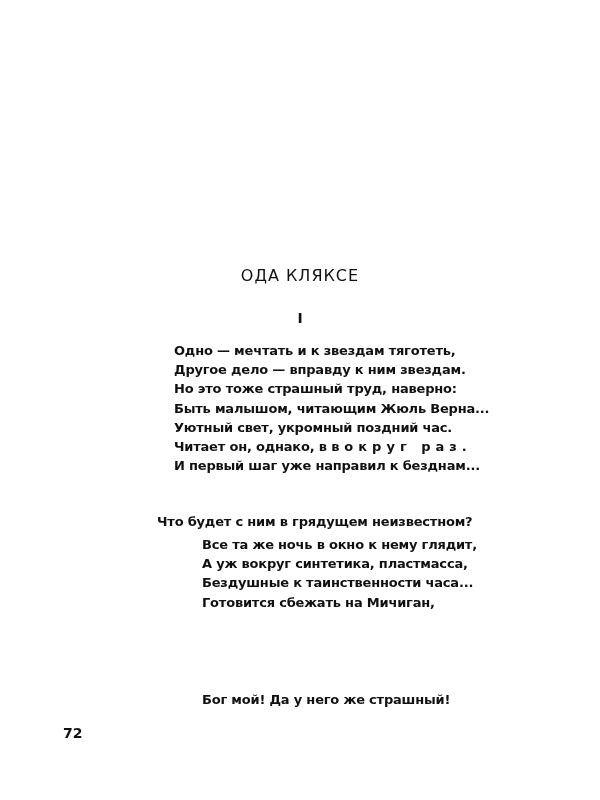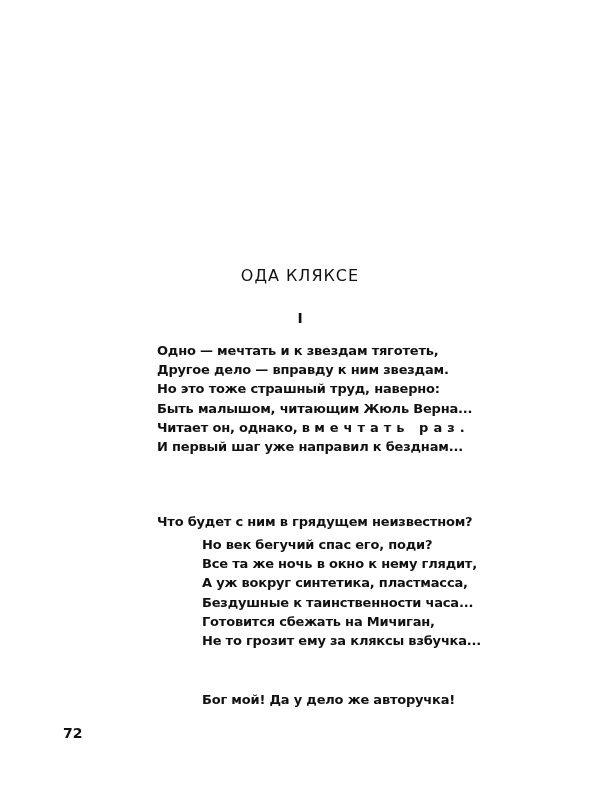--- a/index.html
+++ b/index.html
@@ -14,53 +14,52 @@
     .section-num {
       position: absolute; top: 310px; left: 0; width: 600px; text-align: center;
       font-size: 14px; font-weight: bold;
     }
     .stanza { position: absolute; }
     .line {
       font-size: 13px; font-weight: bold; line-height: 19.2px; white-space: nowrap;
       letter-spacing: -0.2px;
     }
     .spaced { letter-spacing: 5px; }
-    #st1 { top: 341px; left: 157px; }
+    #st1 { top: 341px; left: 174px; }
     #st2 { top: 512px; left: 157px; }
     #st3 { top: 535px; left: 202px; }
     #st4 { top: 690px; left: 202px; }
     .page-num {
       position: absolute; top: 725px; left: 63px; font-size: 14px; font-weight: bold;
     }
   </style>
 </head>
 <body>
 
 <div class="title">ОДА КЛЯКСЕ</div>
 <div class="section-num">I</div>
 
 <div class="stanza" id="st1">
   <div class="line">Одно — мечтать и к звездам тяготеть,</div>
   <div class="line">Другое дело — вправду к ним звездам.</div>
   <div class="line">Но это тоже страшный труд, наверно:</div>
   <div class="line">Быть малышом, читающим Жюль Верна...</div>
-  <div class="line"><span style="white-space:pre">Читает он, однако, в </span><span class="spaced">мечтать раз.</span></div>
+  <div class="line">Уютный свет, укромный поздний час.</div>
+  <div class="line"><span style="white-space:pre">Читает он, однако, в </span><span class="spaced">вокруг раз.</span></div>
   <div class="line">И первый шаг уже направил к безднам...</div>
 </div>
 
 <div class="stanza" id="st2">
   <div class="line">Что будет с ним в грядущем неизвестном?</div>
 </div>
 
 <div class="stanza" id="st3">
-  <div class="line">Но век бегучий спас его, поди?</div>
   <div class="line">Все та же ночь в окно к нему глядит,</div>
   <div class="line">А уж вокруг синтетика, пластмасса,</div>
   <div class="line">Бездушные к таинственности часа...</div>
   <div class="line">Готовится сбежать на Мичиган,</div>
-  <div class="line">Не то грозит ему за кляксы взбучка...</div>
 </div>
 
 <div class="stanza" id="st4">
-  <div class="line">Бог мой! Да у дело же авторучка!</div>
+  <div class="line">Бог мой! Да у него же страшный!</div>
 </div>
 
 <div class="page-num">72</div>
 
 </body></html>

